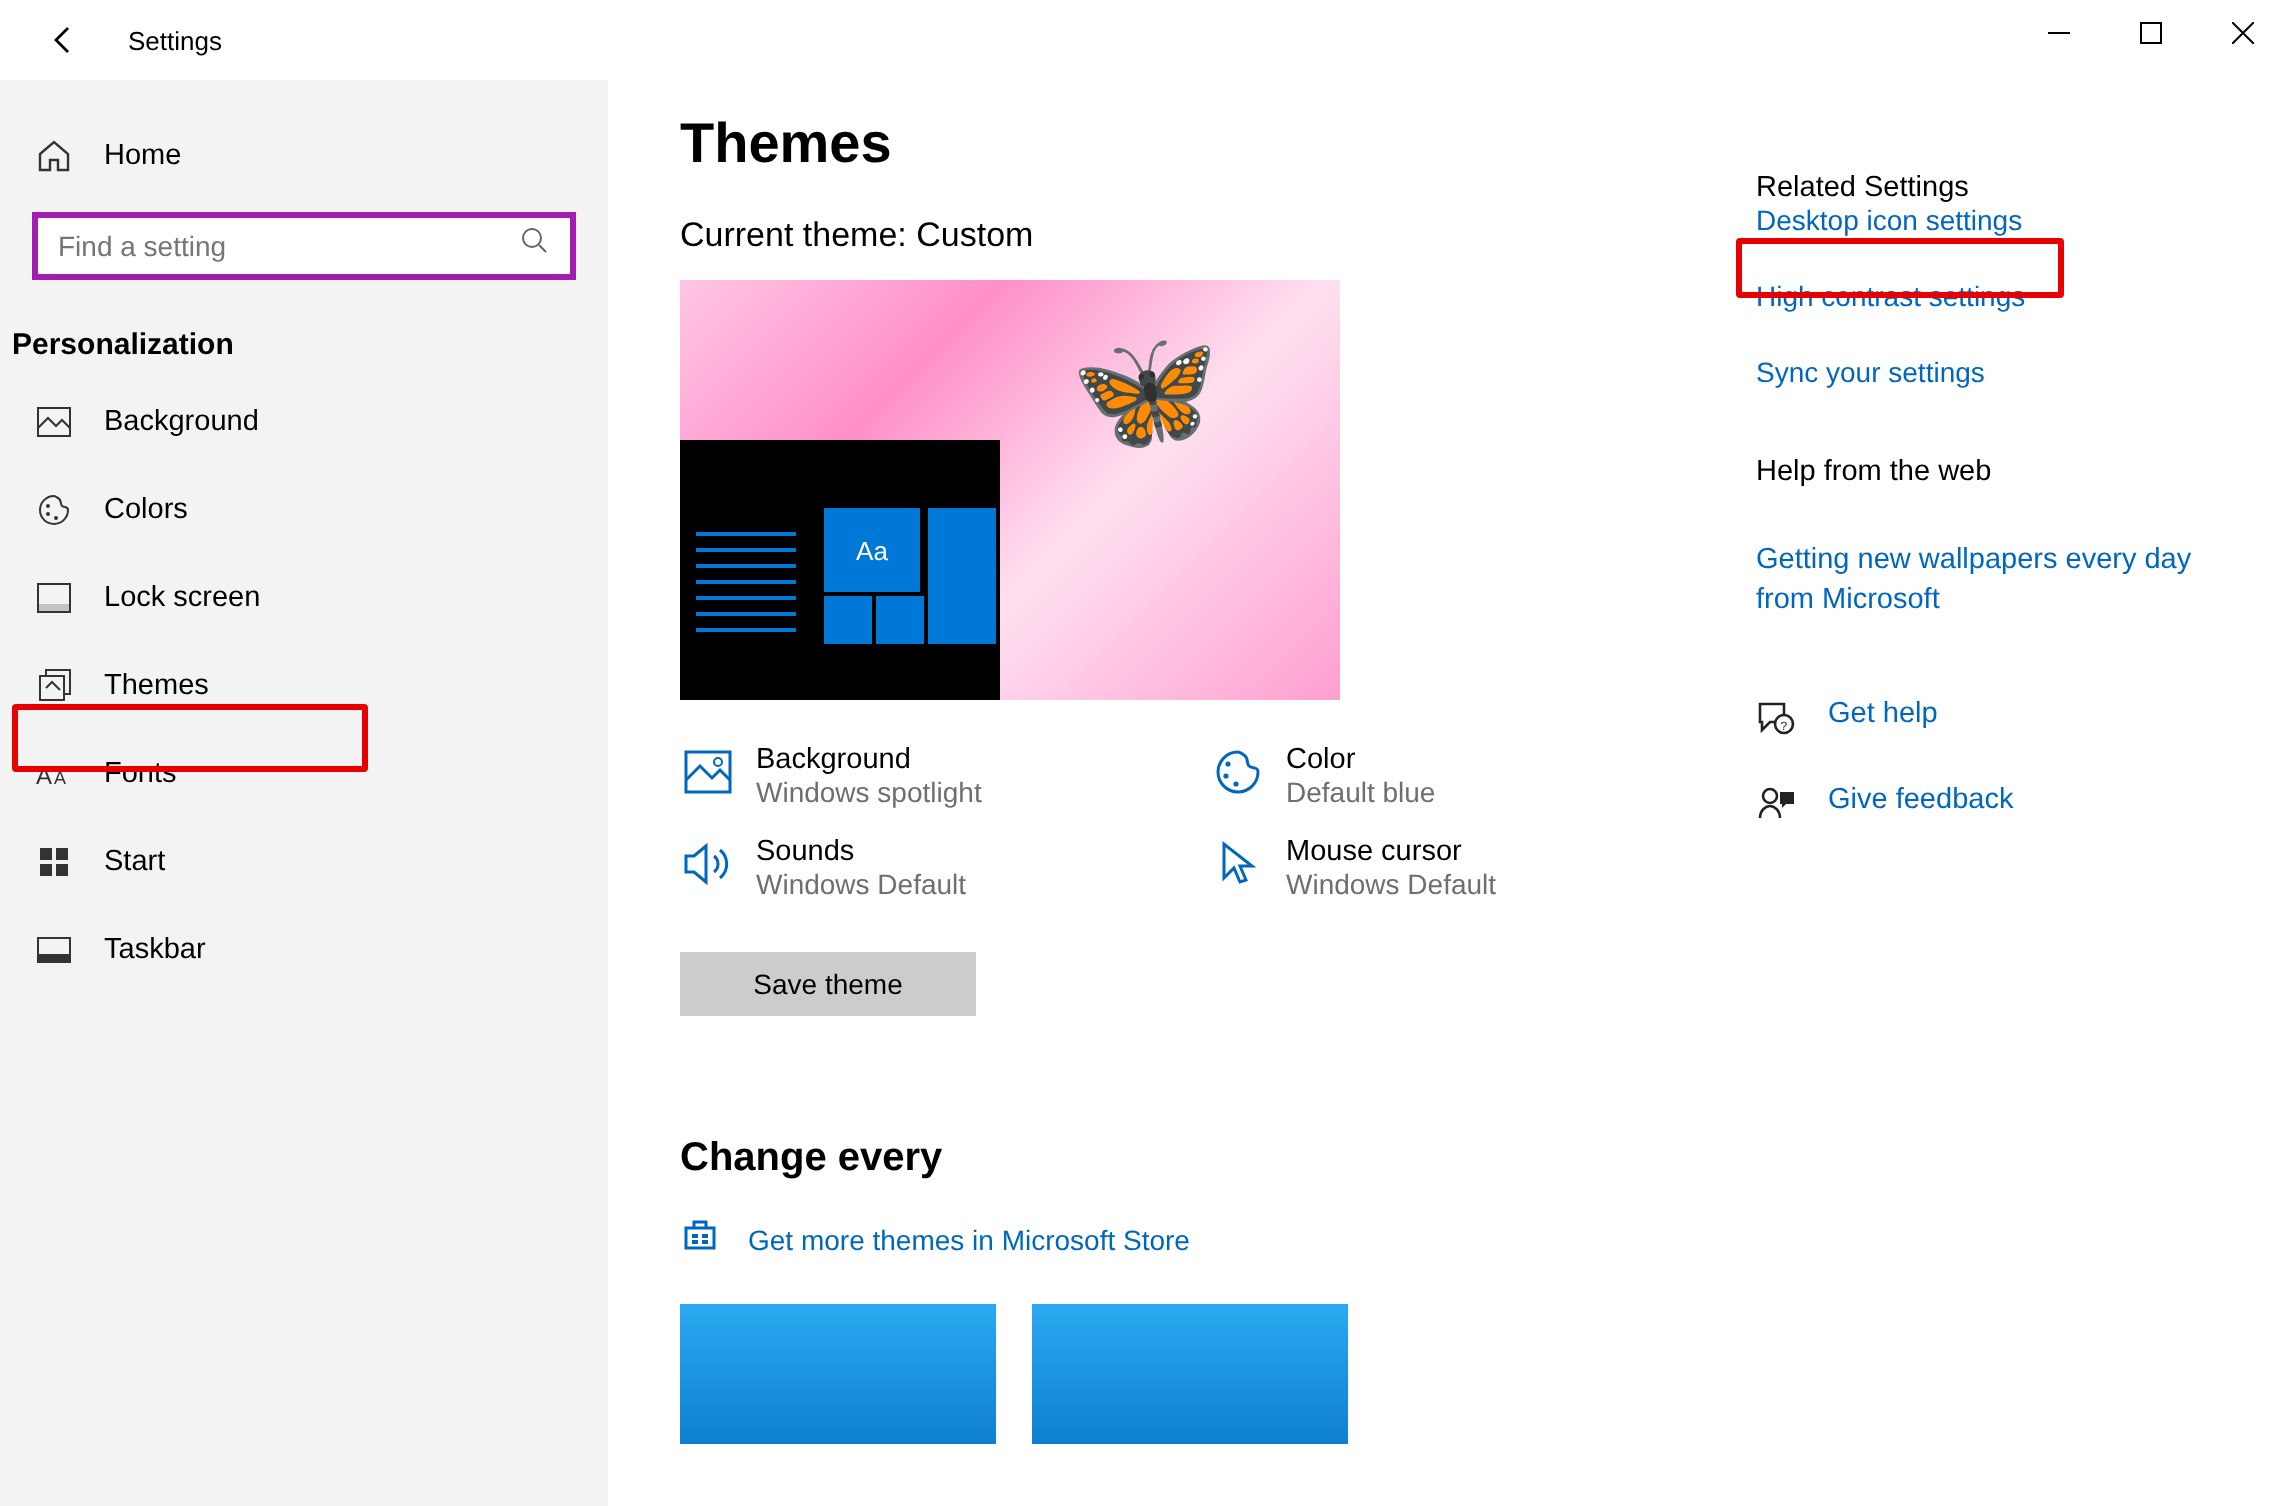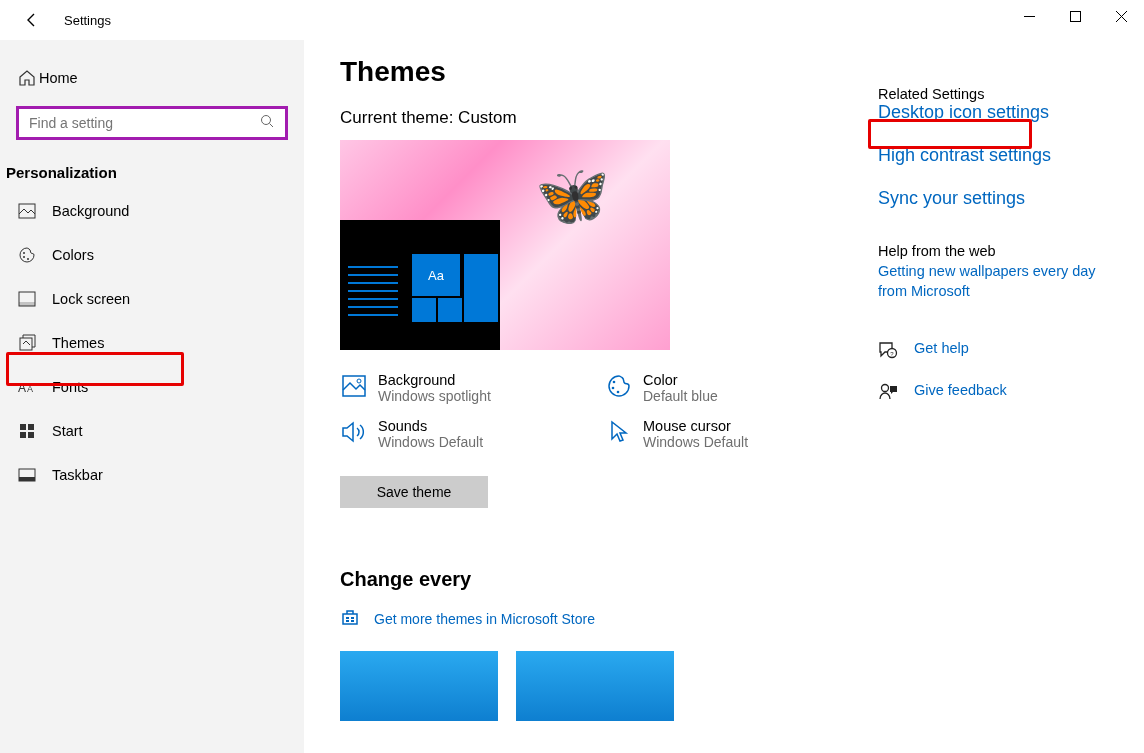--- a/index.html
+++ b/index.html
@@ -15,21 +15,21 @@
 
 .main { display: flex; height: calc(753px - 40px); }
 .sidebar { width: 320px; background: #f3f3f3; padding-top: 18px; }
 .content { flex: 1; padding: 16px 36px 0 36px; display: flex; }
 .content-main { width: 500px; }
 .content-right { margin-left: 38px; width: 230px; padding-top: 30px; }
 
 
 .home-row { display: flex; align-items: center; padding: 6px 16px; height: 40px; cursor: pointer; }
 .home-row .icon { width: 22px; display: flex; justify-content: center; }
-.home-row .label { margin-left: 1px; font-size: 14.5px; }
+.home-row .label { margin-left: 14px; font-size: 14.5px; }
 .search-wrap { padding: 8px 16px 10px 16px; }
 .search { width: 100%; height: 34px; border: 3px solid #a21caf; background: #fff; display: flex; align-items: center; padding: 0 10px; }
 .search input { border: none; outline: none; flex: 1; font-size: 14px; background: transparent; }
 .search .icon { color: #666; }
 .section-header { padding: 14px 16px 8px 6px; font-size: 15px; font-weight: 700; }
 .nav-item { display: flex; align-items: center; height: 44px; padding: 0 16px; cursor: pointer; position: relative; }
 .nav-item .icon { width: 22px; display: flex; justify-content: center; color: #333; }
 .nav-item .label { margin-left: 14px; font-size: 14.5px; }
 .highlight-red { position: absolute; border: 3px solid #e60000; pointer-events: none; }
 
@@ -57,23 +57,23 @@
 
 h2.change-theme { font-size: 20px; font-weight: 600; margin-top: 60px; margin-bottom: 16px; }
 .store-link-row { display: flex; align-items: center; cursor: pointer; }
 .store-link-row .sicon { color: #0067c0; width: 24px; }
 .store-link-row .stext { margin-left: 10px; color: #0067c0; font-size: 14px; }
 .theme-thumbs { display: flex; gap: 18px; margin-top: 20px; }
 .thumb { width: 158px; height: 70px; background: linear-gradient(180deg, #2aa9f0 0%, #0e7fd0 100%); position: relative; cursor: pointer; }
 
 
 .rs-header { font-size: 14.5px; margin-bottom: 0; }
-.rs-link { display: block; color: #0067c0; font-size: 18px; margin-bottom: 22px; cursor: pointer; }
+.rs-link { display: block; color: #0067c0; font-size: 14px; margin-bottom: 22px; cursor: pointer; }
 .rs-link.boxed { position: relative; }
-.help-header { font-size: 14.5px; margin-top: 34px; margin-bottom: 2px; }
+.help-header { font-size: 14.5px; margin-top: 34px; margin-bottom: 26px; }
 .help-link { color: #0067c0; font-size: 14.5px; cursor: pointer; line-height: 1.4; display: block; margin-bottom: 20px; }
 .help-row { display: flex; margin-top: 38px; margin-bottom: 18px; cursor: pointer; }
 .help-row .hicon { width: 24px; color: #222; }
 .help-row .htext { margin-left: 12px; color: #0067c0; font-size: 14.5px; }
 </style>
 </head>
 <body>
 
 <div class="titlebar">
   <div class="back-btn">

